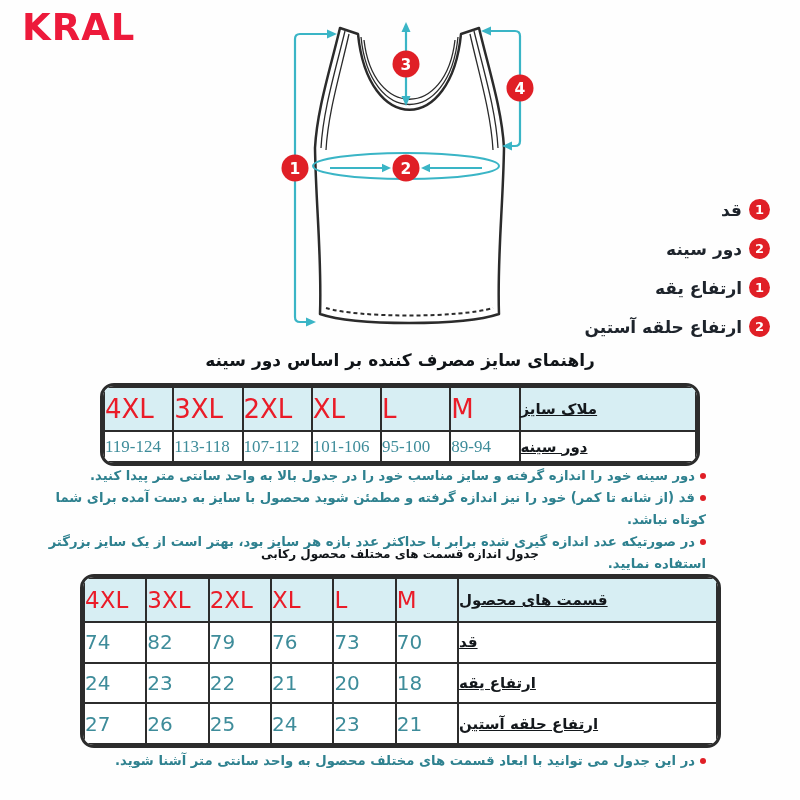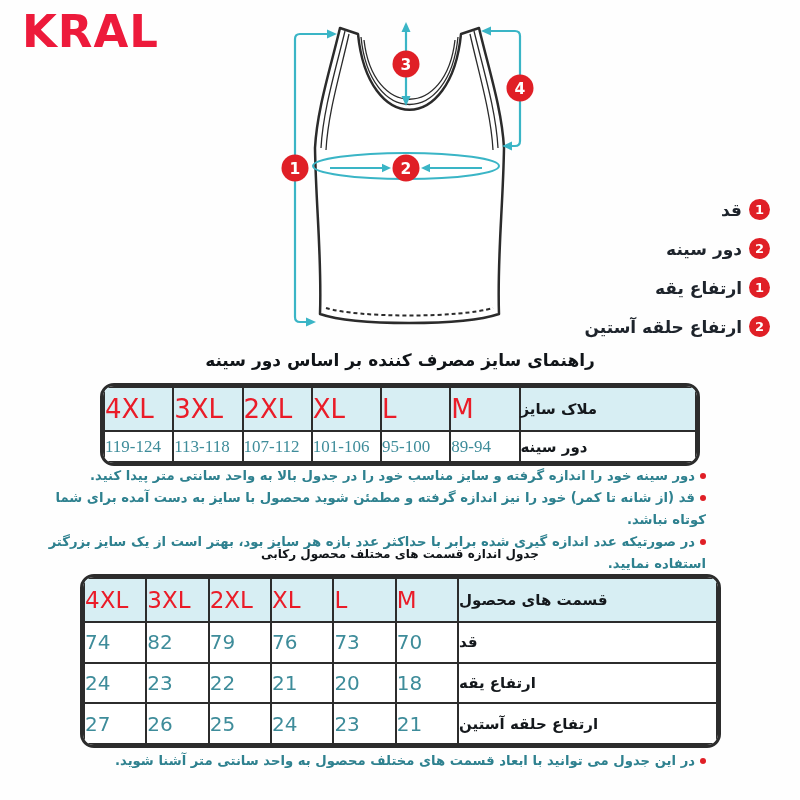--- a/index.html
+++ b/index.html
@@ -9,21 +9,21 @@
     background: #ffffff;
     position: relative;
     overflow: hidden;
   }
   .page { position: absolute; inset: 0; background: #fefefe; }
 
   
   .logo {
     position: absolute; left: 22px; top: 8px;
     text-align: center; color: #ed1a3b;
-    font-weight: bold; font-size: 45px; line-height: 1.06; letter-spacing: 1px;
+    font-weight: bold; font-size: 37px; line-height: 1.06; letter-spacing: 1px;
   }
 
   
   .diagram-svg { position: absolute; left: 270px; top: 8px; width: 280px; height: 340px; }
 
   
   .legend {
     position: absolute; top: 199px; right: 30px;
     display: flex; flex-direction: column; align-items: flex-end; gap: 18px;
   }
@@ -53,21 +53,21 @@
   .tbl-wrap table { width: 100%; height: 100%; border-collapse: collapse; table-layout: fixed; }
   .tbl-wrap td { border: 2px solid #2c2c2c; text-align: left; vertical-align: middle; padding: 0; }
   tr.hrow td { background: #d7eef3; }
   #table1 tr.hrow { height: 44px; }
   .size-cell { color: #ea1c28; }
   #table1 .size-cell { font-size: 26px; }
   #table2 .size-cell { font-size: 23px; }
   .val-cell { color: #3e8c9a; }
   #table1 .val-cell { font-size: 17px; font-family: Liberation Serif, serif; }
   #table2 .val-cell { font-size: 20px; }
-  .label-cell { color: #14181c; font-weight: bold; font-size: 15px; }
+  .label-cell { color: #14181c; font-weight: bold; font-size: 15px; text-decoration: underline; }
 
   
   .notes { position: absolute; top: 465px; left: 30px; width: 676px; direction: rtl; }
   .note-line { font-size: 13.2px; font-weight: bold; color: #2e818f; line-height: 22px; }
   .dot {
     display: inline-block; width: 6px; height: 6px; border-radius: 50%;
     background: #e01f26; margin-left: 5px; vertical-align: middle;
   }
   .footer-note {
     position: absolute; top: 753px; left: 30px; width: 676px; direction: rtl;

